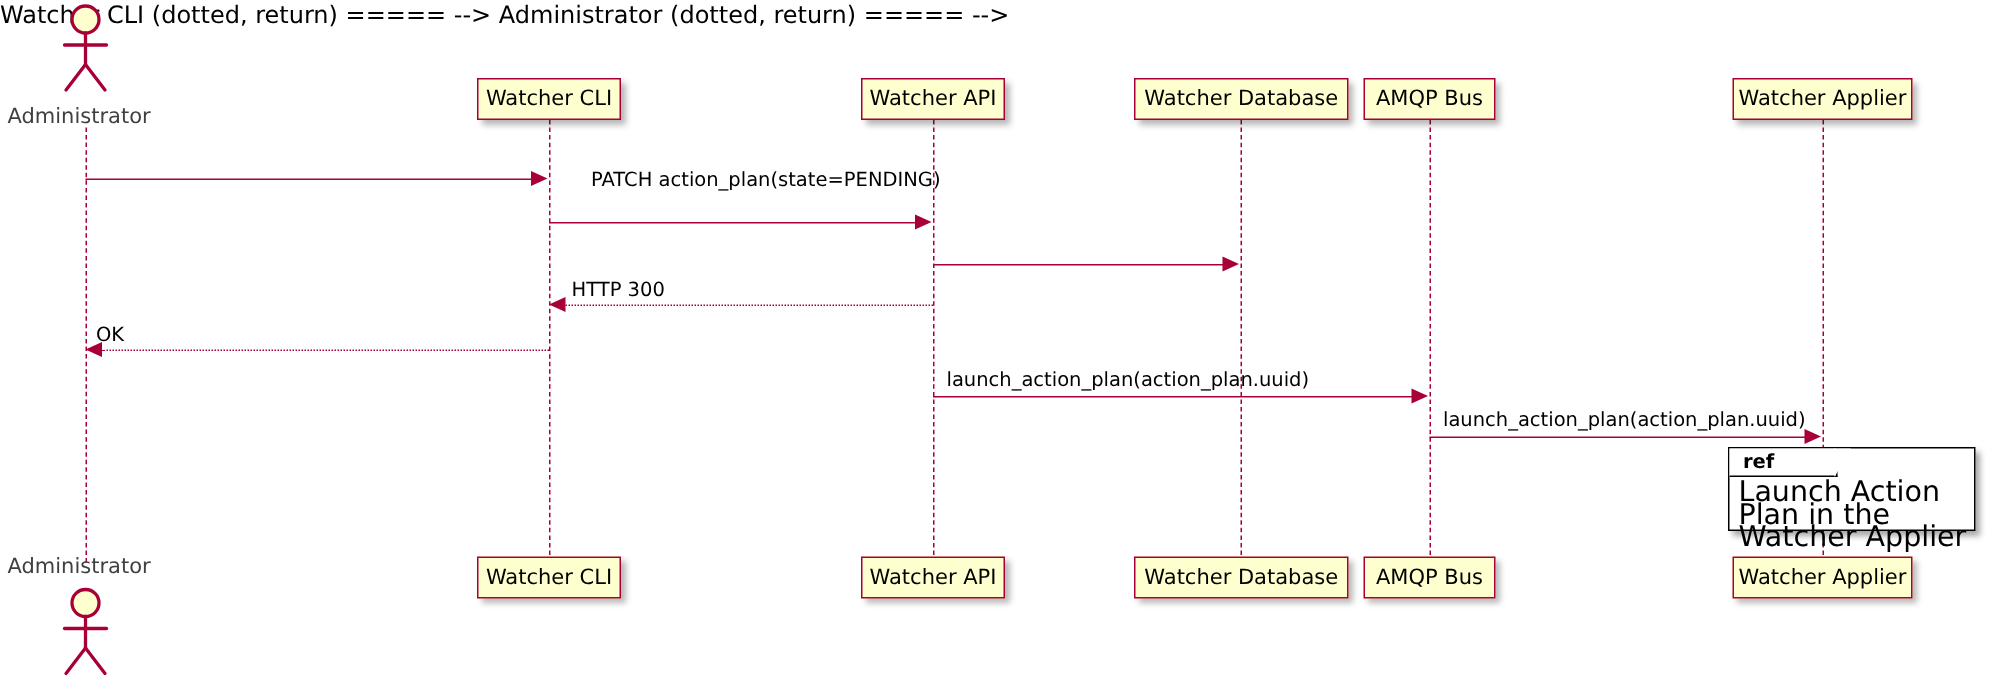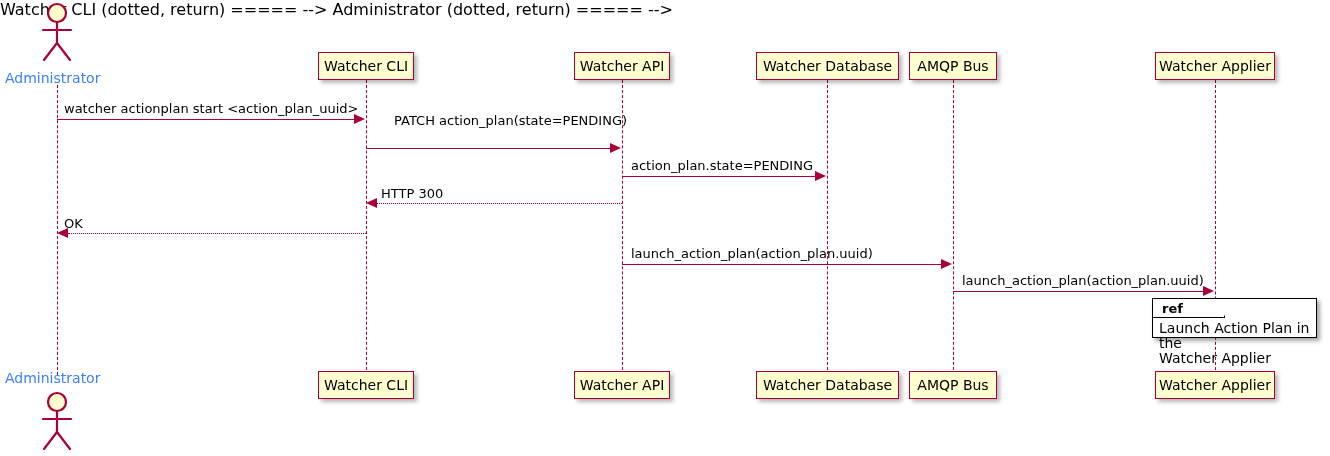--- a/index.html
+++ b/index.html
@@ -34,21 +34,21 @@
     align-items: center;
     justify-content: center;
     white-space: nowrap;
     box-sizing: border-box;
     padding: 0 8px;
     height: 28px;
   }
   .actor-label {
     position: absolute;
     font-size: 14px;
-    color: #3b82f6;
+    color: #404040;
     white-space: nowrap;
   }
   .actor-figure {
     position: absolute;
   }
   .msg-line {
     position: absolute;
     height: 0;
     border-top: 1.5px solid #A80036;
   }
@@ -101,21 +101,21 @@
     box-sizing: border-box;
   }
   .ref-tab-corner {
     position: absolute;
     top: 0;
     width: 0;
     height: 0;
   }
   .ref-body {
     position: absolute;
-    font-size: 14px;
+    font-size: 19px;
     color: #000000;
     line-height: 15px;
     white-space: pre-line;
   }
 </style>
 </head>
 <body>
 
 <div id="diagram">
 
@@ -150,31 +150,29 @@
     <span>Watcher Database</span>
   </div>
   <div class="participant-box" style="left:909px; top:52px; width:88px;">
     <span>AMQP Bus</span>
   </div>
   <div class="participant-box" style="left:1155px; top:52px; width:120px;">
     <span>Watcher Applier</span>
   </div>
 
   
-  <div class="msg-label" style="left:64px; top:101px;">watcher actionplan start &lt;action_plan_uuid&gt;</div>
   <div class="msg-line" style="left:57px; top:119px; width:300px;"></div>
   <div class="arrowhead right" style="left:354px; top:114px;"></div>
 
   
   <div class="msg-label" style="left:374px; top:113px;margin-left:20px;">PATCH action_plan(state=PENDING)</div>
   <div class="msg-line" style="left:366px; top:148px; width:247px;"></div>
   <div class="arrowhead right" style="left:610px; top:143px;"></div>
 
   
-  <div class="msg-label" style="left:631px; top:158px;">action_plan.state=PENDING</div>
   <div class="msg-line" style="left:622px; top:176px; width:196px;"></div>
   <div class="arrowhead right" style="left:815px; top:171px;"></div>
 
    Watcher CLI (dotted, return) ===== --&gt;
   <div class="msg-label" style="left:381px; top:186px;">HTTP 300</div>
   <div class="msg-line dotted" style="left:377px; top:203px; width:245px;"></div>
   <div class="arrowhead left" style="left:366px; top:198px;"></div>
 
    Administrator (dotted, return) ===== --&gt;
   <div class="msg-label" style="left:64px; top:216px;">OK</div>
@@ -185,21 +183,21 @@
   <div class="msg-label" style="left:631px; top:246px;">launch_action_plan(action_plan.uuid)</div>
   <div class="msg-line" style="left:622px; top:264px; width:322px;"></div>
   <div class="arrowhead right" style="left:941px; top:259px;"></div>
 
   
   <div class="msg-label" style="left:962px; top:273px;">launch_action_plan(action_plan.uuid)</div>
   <div class="msg-line" style="left:953px; top:291px; width:253px;"></div>
   <div class="arrowhead right" style="left:1203px; top:286px;"></div>
 
   
-  <div class="ref-box" style="left:1152px; top:298px; width:165px; height:40px;">
+  <div class="ref-box" style="left:1152px; top:298px; width:165px; height:56px;">
     <div class="ref-tab" style="width:72px;">
       <span>ref</span>
     </div>
     <div class="ref-tab-corner" style="left:70px; border-left:11px solid #FFFFFF; border-bottom:19px solid transparent;"></div>
     <div class="ref-body" style="left:6px; top:22px;">Launch Action Plan in the
 Watcher Applier</div>
   </div>
 
   
   <div class="participant-box" style="left:318px; top:371px; width:96px;">

